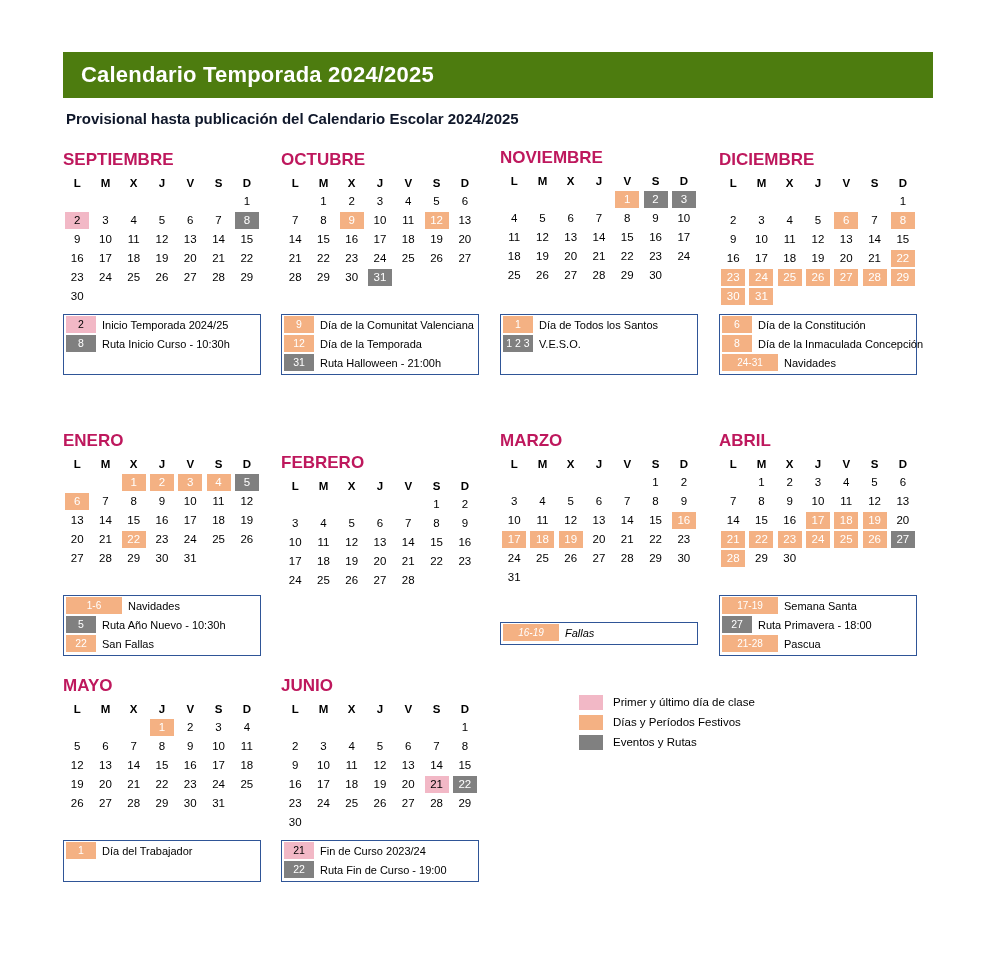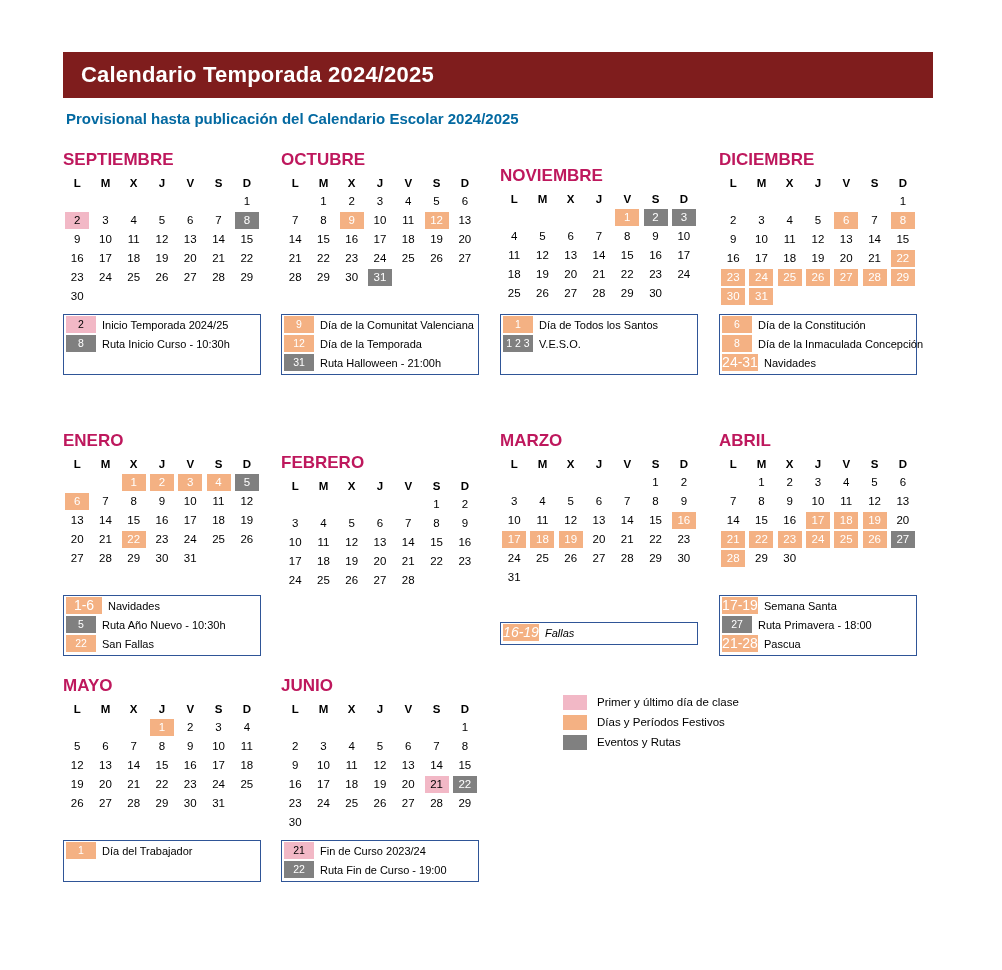--- a/index.html
+++ b/index.html
@@ -6,30 +6,30 @@
   body{
     width:1002px; height:970px;
     background:#ffffff;
     font-family:"Liberation Sans", sans-serif;
     color:#000;
     position:relative;
     overflow:hidden;
   }
   .header-bar{
     position:absolute; left:63px; top:52px; width:870px; height:46px;
-    background:#7f1d1d;
+    background:#4d7c0f;
     display:flex; align-items:center;
   }
   .header-title{
     color:#ffffff; font-size:22px; font-weight:bold; padding-left:18px;
     letter-spacing:0.2px;
   }
   .subtitle{
     position:absolute; left:66px; top:110px;
-    font-size:15px; font-weight:bold; color:#0369a1;
+    font-size:15px; font-weight:bold; color:#0f172a;
   }
 
   
   .cal{
     position:absolute;
     width:198px;
   }
   .cal-name{
     text-align:left;
     color:#be185d;
@@ -91,33 +91,33 @@
     text-align:center;
     font-size:10.5px;
     margin-left:2px;
     margin-right:6px;
     color:#fff;
   }
   .legend .lkey.k-none{background:transparent;color:#000;}
   .legend .lkey.k-pink{background:#f2b8c6;color:#000;}
   .legend .lkey.k-orange{background:#f4b183;color:#fff;}
   .legend .lkey.k-gray{background:#808080;color:#fff;}
-  .legend .lkey.wide{width:36px;min-width:36px;font-size:14px;}
+  .legend .lkey.wide{width:56px;min-width:36px;font-size:10px;}
   .legend .ltext{
     font-size:11px;
     color:#000;
     white-space:nowrap;
   }
 
   
   .colorkey{
     position:absolute; left:563px; top:692px;
   }
   .colorkey .ckrow{
-    display:flex; align-items:center; height:20px; margin-bottom:0px;
+    display:flex; align-items:center; height:20px; margin-bottom:0px;margin-left:16px;
   }
   .colorkey .swatch{
     width:24px; height:15px; margin-right:10px;
   }
   .colorkey .cktext{font-size:11.5px;color:#000;}
 </style>
 </head>
 <body>
 
 <div class="header-bar">
@@ -404,21 +404,21 @@
       </div>
       <div class="lrow">
         <span class="lkey k-orange">12</span>
         <span class="ltext">Día de la Temporada</span>
       </div>
       <div class="lrow">
         <span class="lkey k-gray">31</span>
         <span class="ltext">Ruta Halloween - 21:00h</span>
       </div>
     </div>
-    <div class="cal" style="left: 500px; top: 166px;">
+    <div class="cal" style="left: 500px; top: 148px;">
       <div class="cal-name">NOVIEMBRE</div>
       <table class="month">
         <thead>
           <tr>
             <th>L</th>
             <th>M</th>
             <th>X</th>
             <th>J</th>
             <th>V</th>
             <th>S</th>

